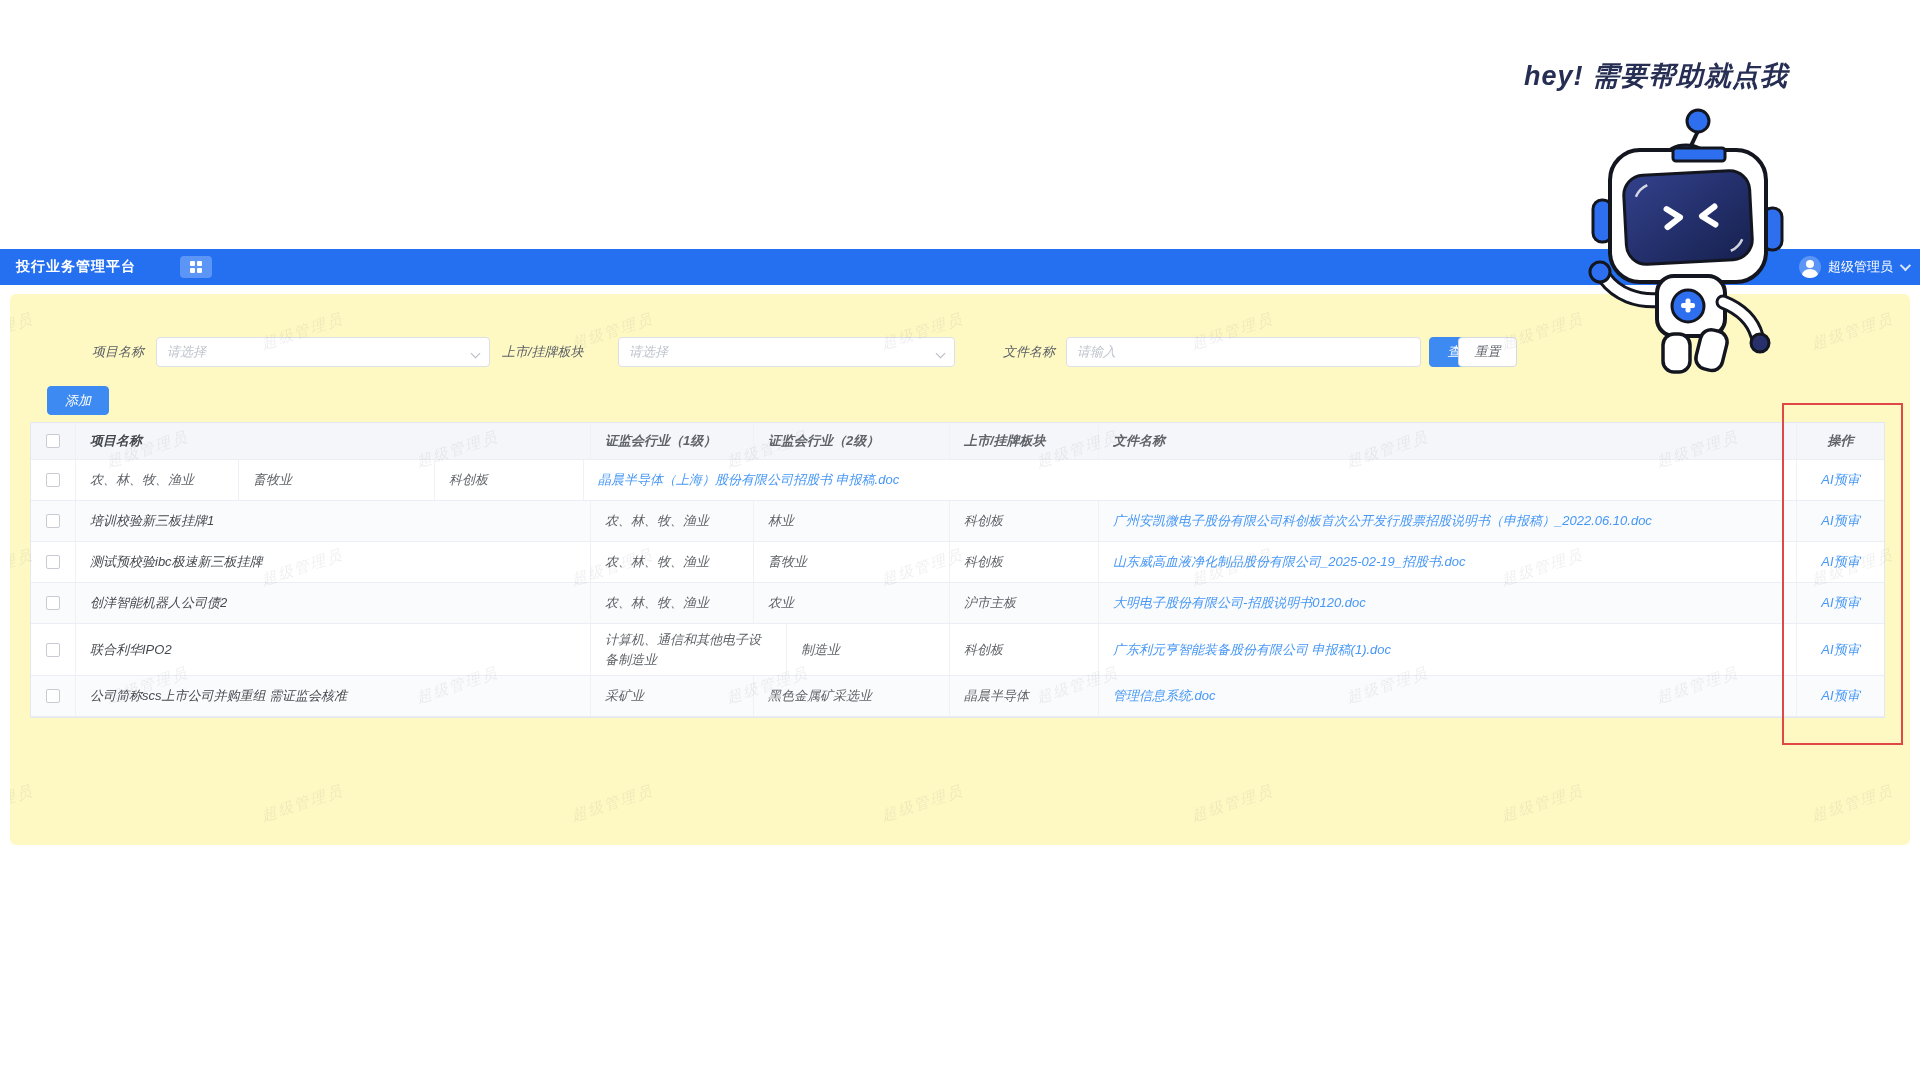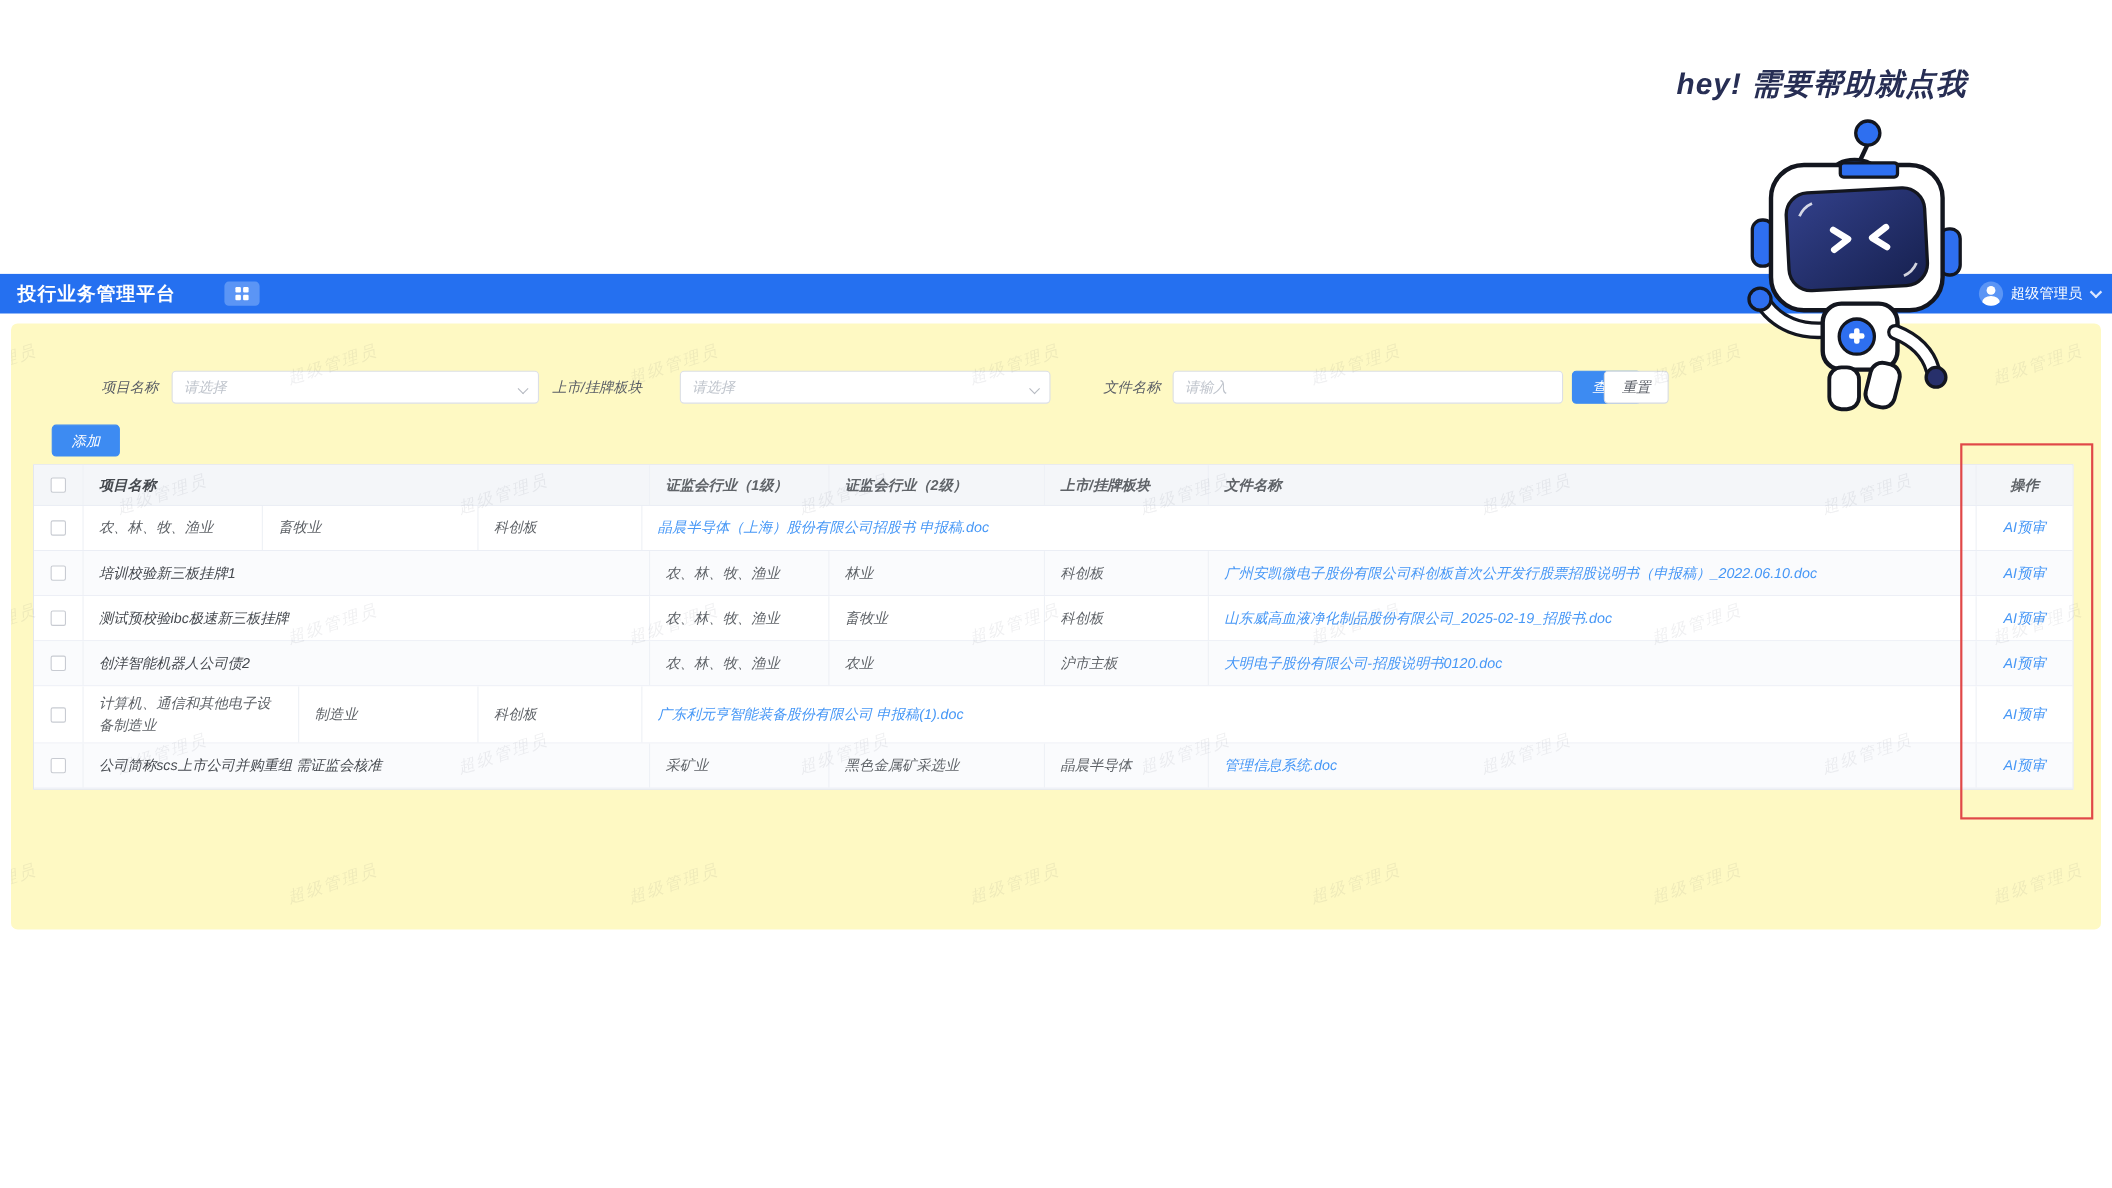--- a/index.html
+++ b/index.html
@@ -9,21 +9,21 @@
 
   
   .helper-text { position:absolute; left:1524px; top:58px; width:360px;
     font-size:27px; font-weight:800; font-style:italic; color:var(--helper_text,#272e54);
     letter-spacing:1px; z-index:6; }
   .robot { position:absolute; left:1585px; top:108px; width:215px; height:282px; z-index:6; }
 
   
   .header { position:absolute; left:0; top:249px; width:1920px; height:36px;
     background:var(--header_blue,#2570f0); display:flex; align-items:center; z-index:2; }
-  .app-title { color:#fff; font-size:17px; font-weight:700; margin-left:16px; letter-spacing:1px; }
+  .app-title { color:#fff; font-size:14px; font-weight:700; margin-left:16px; letter-spacing:1px; }
   .apps-icon { margin-left:44px; width:32px; height:22px; border-radius:4px;
     background:#5b95f5; display:flex; align-items:center; justify-content:center; cursor:pointer; }
   .apps-icon .grid { display:grid; grid-template-columns:5px 5px; grid-template-rows:5px 5px; gap:2px; }
   .apps-icon .grid i { background:#fff; border-radius:1px; }
   .header-right { position:absolute; right:12px; top:0; height:36px; display:flex; align-items:center; gap:7px; }
   .avatar { width:22px; height:22px; border-radius:50%; background:#5b95f5; position:relative; overflow:hidden; }
   .avatar::before { content:""; position:absolute; left:7px; top:4px; width:8px; height:8px; border-radius:50%; background:#fff; }
   .avatar::after { content:""; position:absolute; left:3px; top:13px; width:16px; height:12px; border-radius:50% 50% 0 0; background:#fff; }
   .user-name { color:#fff; font-size:13px; }
   .chev { width:8px; height:8px; border-right:2px solid #dbe6ff; border-bottom:2px solid #dbe6ff;
@@ -237,20 +237,21 @@
             </div>
     <div class="td col-action">
               <a class="action-link">AI预审</a>
             </div>
   </div>
 
   <div class="tr">
     <div class="td col-check">
               <span class="checkbox"></span>
             </div>
+    <div class="td col-project">联合利华IPO2</div>
     <div class="td col-ind2">计算机、通信和其他电子设备制造业</div>
     <div class="td col-ind1">制造业</div>
     <div class="td col-board">科创板</div>
     <div class="td col-file">
               <a class="file-link">广东利元亨智能装备股份有限公司 申报稿(1).doc</a>
             </div>
     <div class="td col-action">
               <a class="action-link">AI预审</a>
             </div>
   </div>

